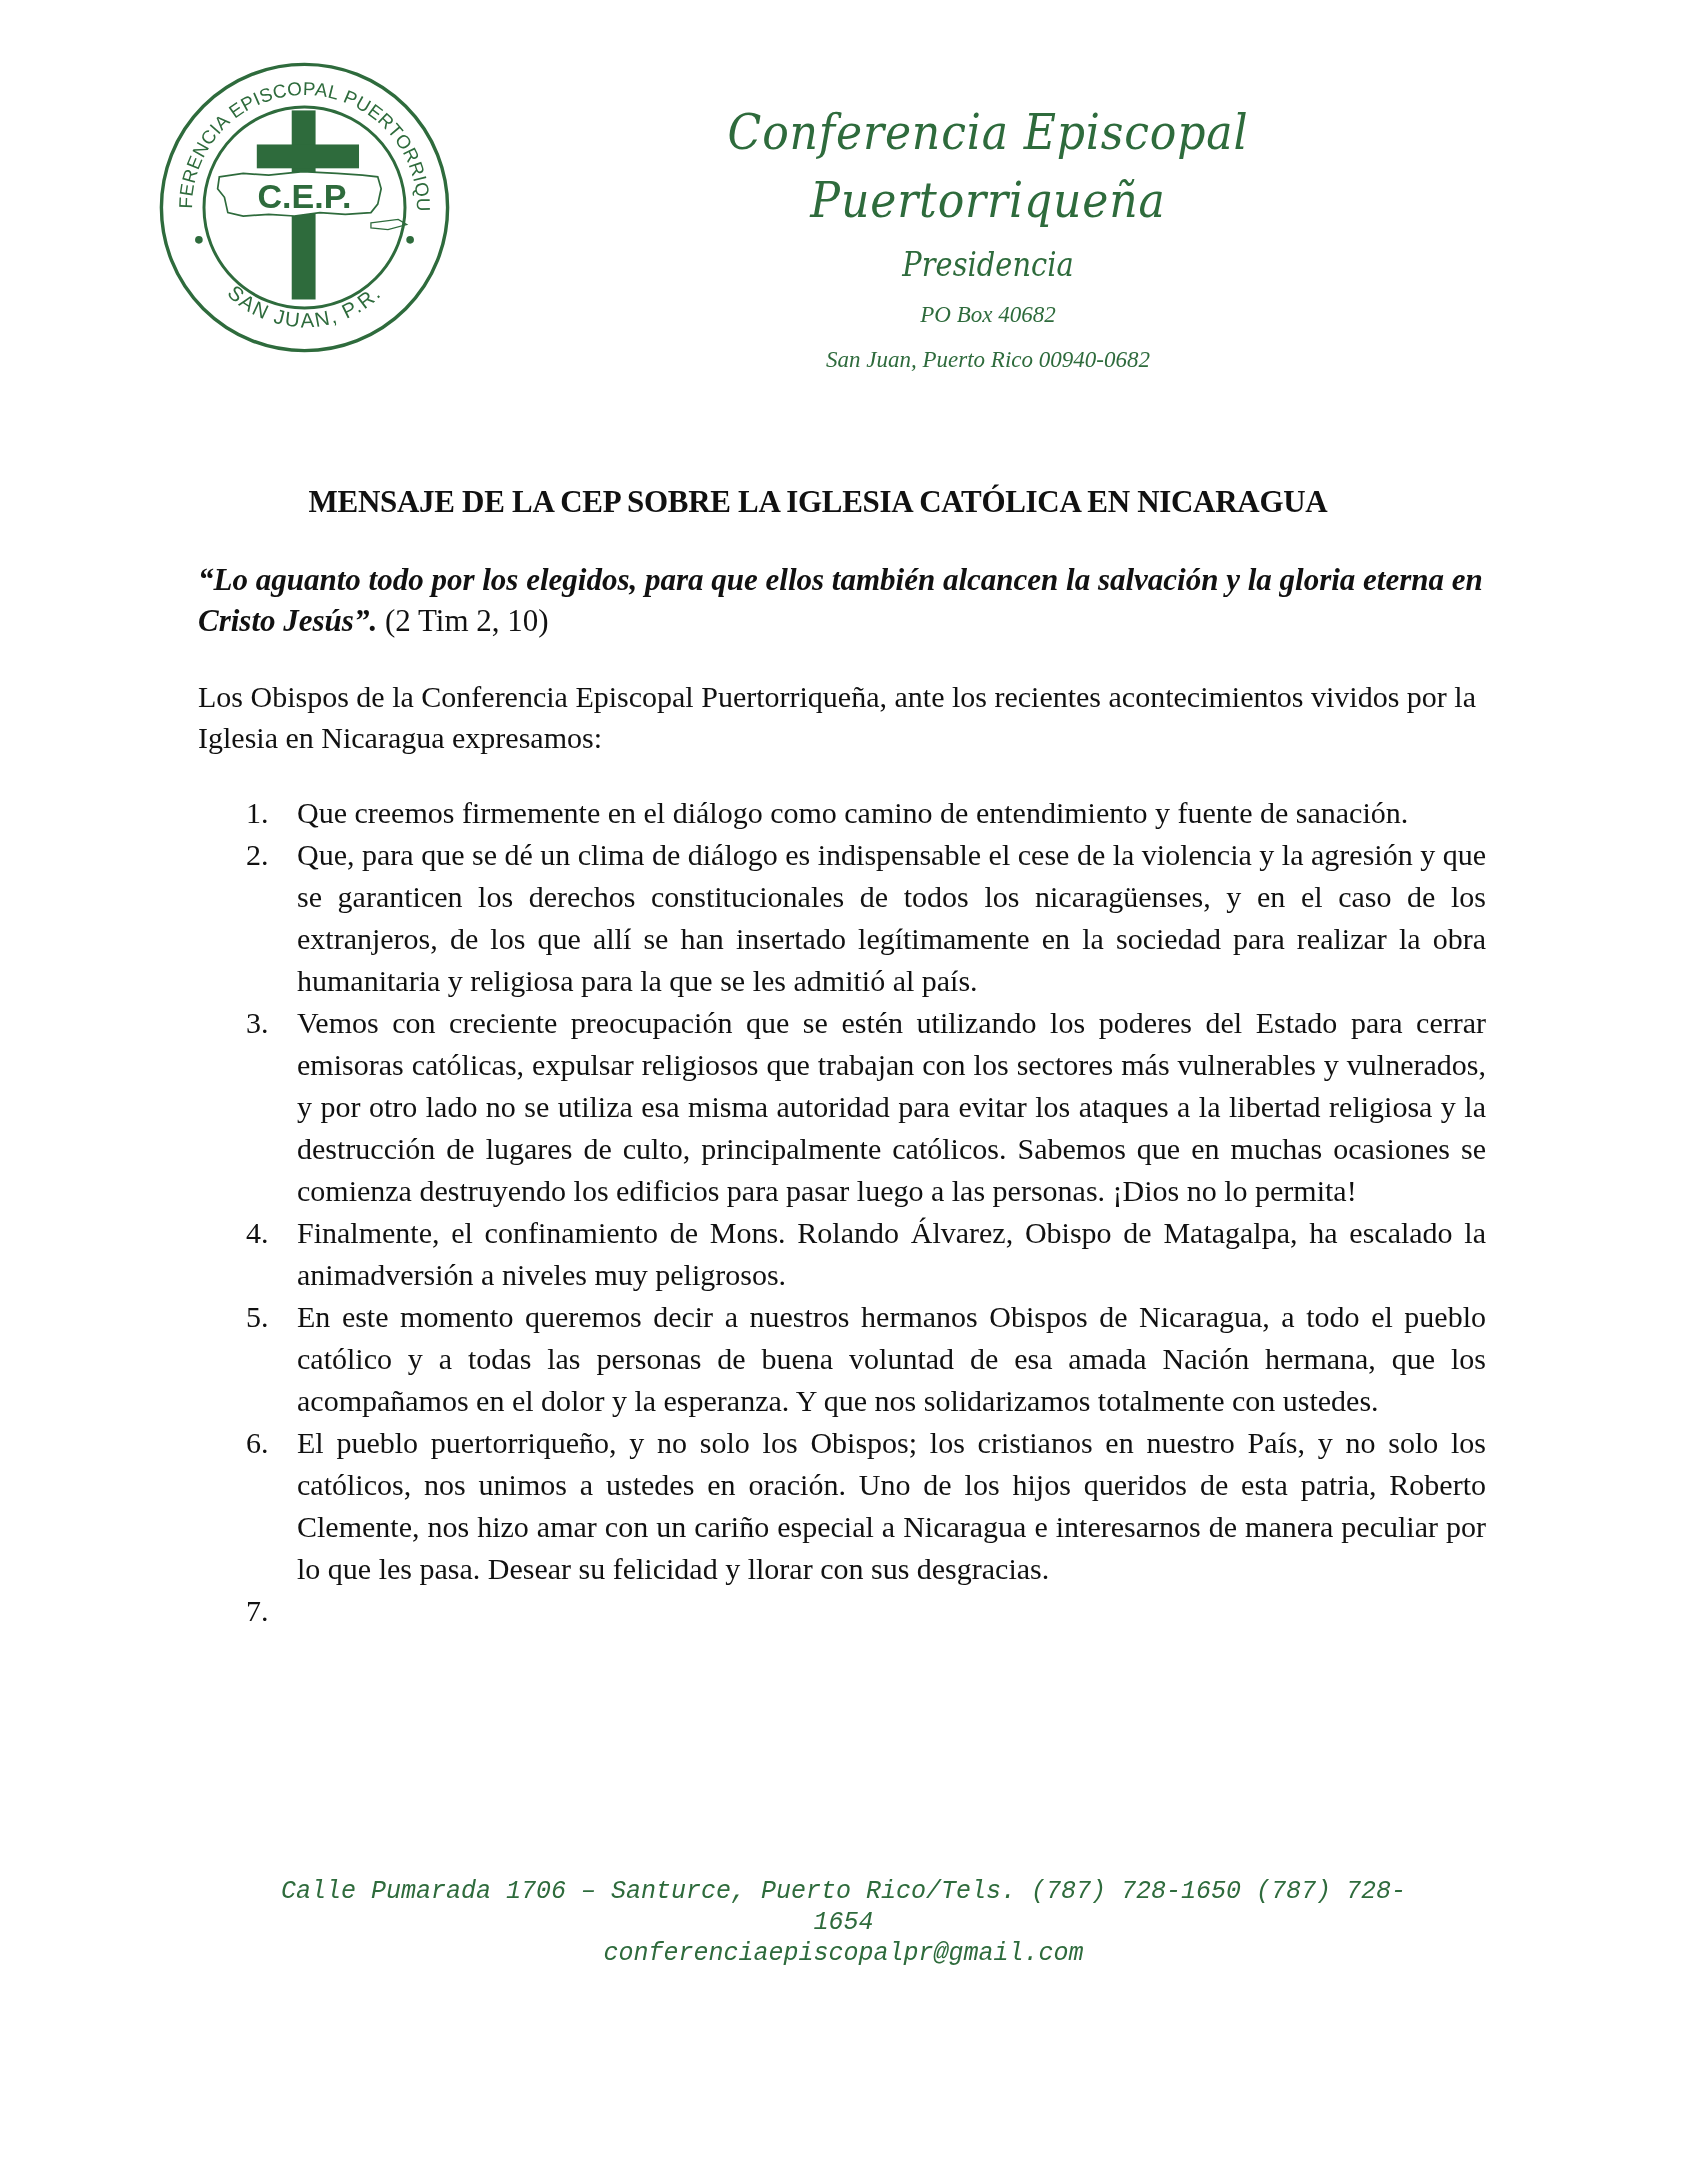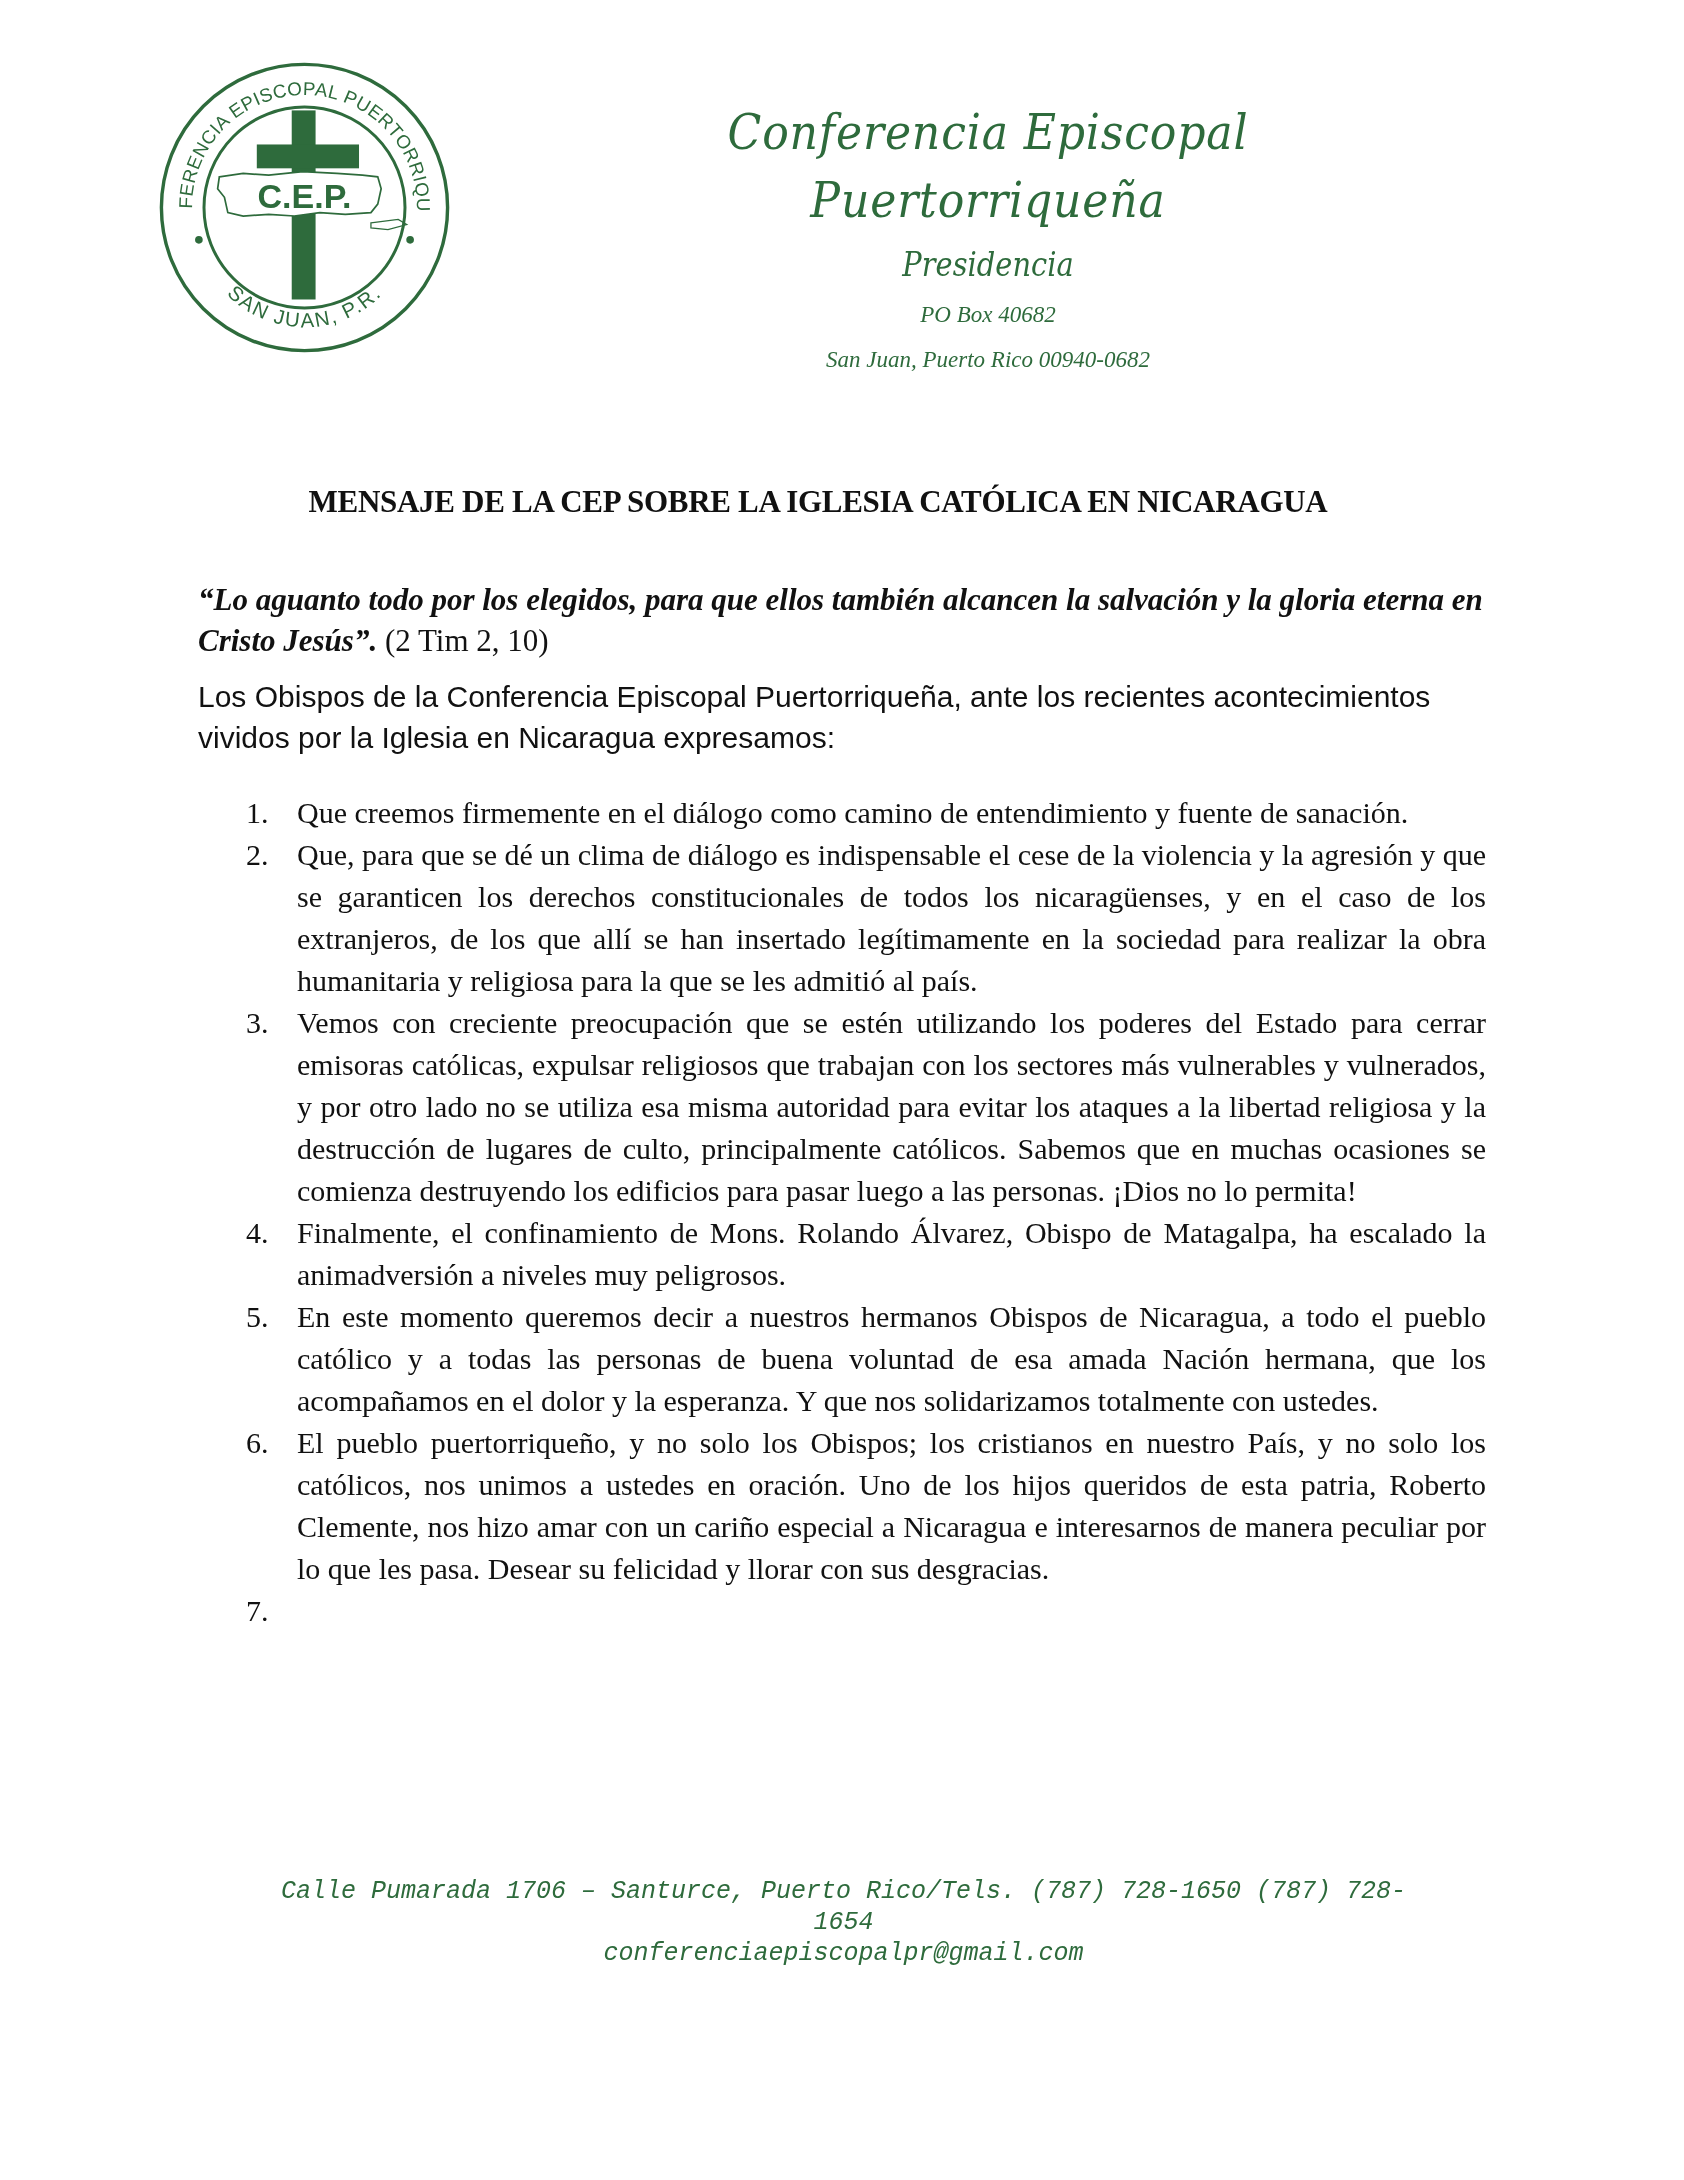--- a/index.html
+++ b/index.html
@@ -3,23 +3,23 @@
 <meta charset="utf-8">
 <style>
   html, body { margin: 0; padding: 0; background: #ffffff; }
   body { width: 1685px; height: 2181px; position: relative; overflow: hidden; }
   .seal { position: absolute; left: 158px; top: 61px; width: 293px; height: 293px; }
   .letterhead { position: absolute; left: 562px; top: 98px; width: 852px; text-align: center; color: #2e6b3c; }
   .lh-title { font-family: "DejaVu Serif", serif; font-style: italic; font-size: 48px; letter-spacing: 0.9px; line-height: 68px; margin-left: 0px; transform: scaleX(0.92); }
   .lh-sub { font-family: "DejaVu Serif", serif; font-style: italic; font-size: 34px; line-height: 51px; margin-top: 5.1px; transform: scaleX(0.85); }
   .lh-addr { font-family: "Liberation Serif", serif; font-style: italic; font-size: 23px; line-height: 29px; margin-top: 10.2px; }
   .doc-title { position: absolute; left: 196px; top: 484px; width: 1244px; text-align: center; font-family: "Liberation Serif", serif; font-weight: bold; font-size: 31px; color: #111; letter-spacing: -0.3px; }
-  .epigraph { position: absolute; left: 198px; top: 559px; width: 1295px; font-family: "Liberation Serif", serif; font-size: 31px; line-height: 41px; color: #111; margin-top: 20px; }
+  .epigraph { position: absolute; left: 198px; top: 559px; width: 1295px; font-family: "Liberation Serif", serif; font-size: 31px; line-height: 41px; color: #111; }
   .epigraph .q { font-weight: bold; font-style: italic; }
-  .intro { position: absolute; left: 198px; top: 676px; width: 1295px; font-family: Liberation Sans, sans-serif; font-size: 30px; line-height: 41px; color: #111; }
+  .intro { position: absolute; left: 198px; top: 676px; width: 1295px; font-family: Liberation Serif, serif; font-size: 30px; line-height: 41px; color: #111; }
   .items { position: absolute; left: 198px; top: 792px; width: 1288px; margin: 0; padding: 0; list-style: none; font-family: "Liberation Serif", serif; font-size: 30px; line-height: 42px; color: #111; }
   .items li { position: relative; padding-left: 99px; text-align: justify; }
   .items li .num { position: absolute; left: 48px; top: 0; }
   .footer { position: absolute; left: 256px; top: 1876px; width: 1175px; text-align: center; color: #2e6b3c; font-family: Liberation Mono, monospace; font-style: italic; font-size: 25px; line-height: 31px; }
 </style>
 </head>
 <body>
 
 <div class="seal">
   <svg width="293" height="293" viewBox="0 0 344 344">

